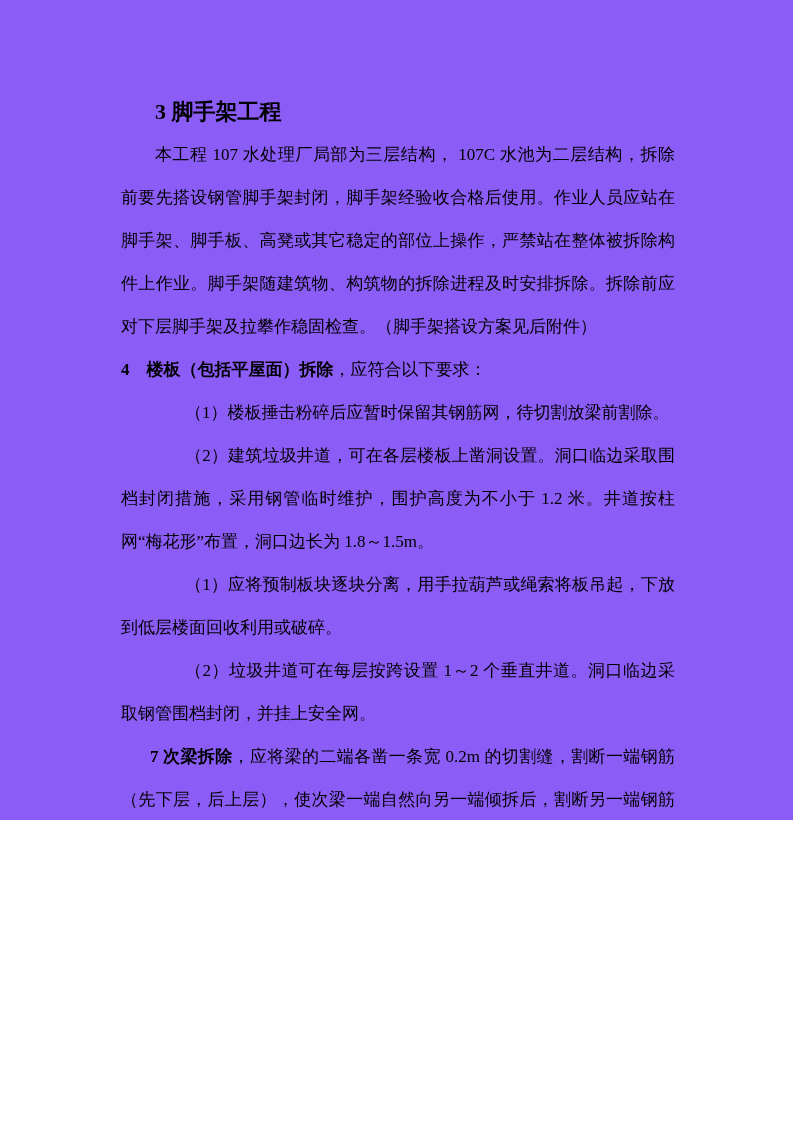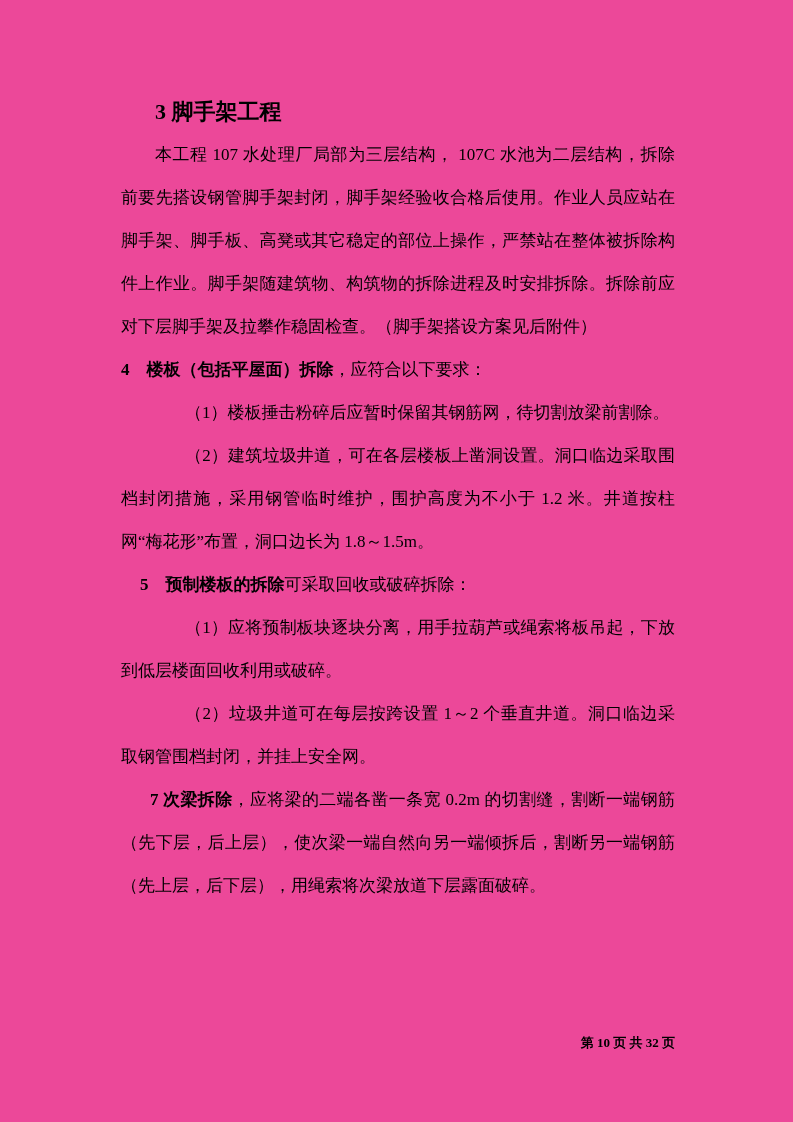--- a/index.html
+++ b/index.html
@@ -3,22 +3,22 @@
 <meta charset="utf-8">
 <style>
   html, body {
     margin: 0;
     padding: 0;
     background: #ffffff;
   }
   .page {
     position: relative;
     width: 793px;
-    height: 1122px;
-    background: #ec4899;
+    height: 820px;
+    background: #8b5cf6;
     color: #000000;
     font-family: "Liberation Serif", "DejaVu Serif", serif;
     overflow: hidden;
   }
   .content {
     position: absolute;
     left: 121px;
     top: 90px;
     width: 554px;
   }
@@ -62,21 +62,20 @@
 
     <p class="para ind-p1">本工程 107 水处理厂局部为三层结构， 107C 水池为二层结构，拆除前要先搭设钢管脚手架封闭，脚手架经验收合格后使用。作业人员应站在脚手架、脚手板、高凳或其它稳定的部位上操作，严禁站在整体被拆除构件上作业。脚手架随建筑物、构筑物的拆除进程及时安排拆除。拆除前应对下层脚手架及拉攀作稳固检查。（脚手架搭设方案见后附件）</p>
 
     <p class="para ind-0"><span class="b">4　楼板（包括平屋面）拆除</span><span>，应符合以下要求：</span></p>
 
 
     <p class="para ind-sub">（1）楼板捶击粉碎后应暂时保留其钢筋网，待切割放梁前割除。</p>
 
     <p class="para ind-sub">（2）建筑垃圾井道，可在各层楼板上凿洞设置。洞口临边采取围档封闭措施，采用钢管临时维护，围护高度为不小于 1.2 米。井道按柱网“梅花形”布置，洞口边长为 1.8～1.5m。</p>
 
-    <p class="para ind-p6"><span class="b">5　预制楼板的拆除</span><span>可采取回收或破碎拆除：</span></p>
 
     <p class="para ind-sub">（1）应将预制板块逐块分离，用手拉葫芦或绳索将板吊起，下放到低层楼面回收利用或破碎。</p>
 
     <p class="para ind-sub">（2）垃圾井道可在每层按跨设置 1～2 个垂直井道。洞口临边采取钢管围档封闭，并挂上安全网。</p>
 
     <p class="para ind-p9"><span class="b">7 次梁拆除</span><span>，应将梁的二端各凿一条宽 0.2m 的切割缝，割断一端钢筋（先下层，后上层），使次梁一端自然向另一端倾拆后，割断另一端钢筋（先上层，后下层），用绳索将次梁放道下层露面破碎。</span></p>
 
   </div>
 
   <div class="footer">第 10 页 共 32 页</div>

